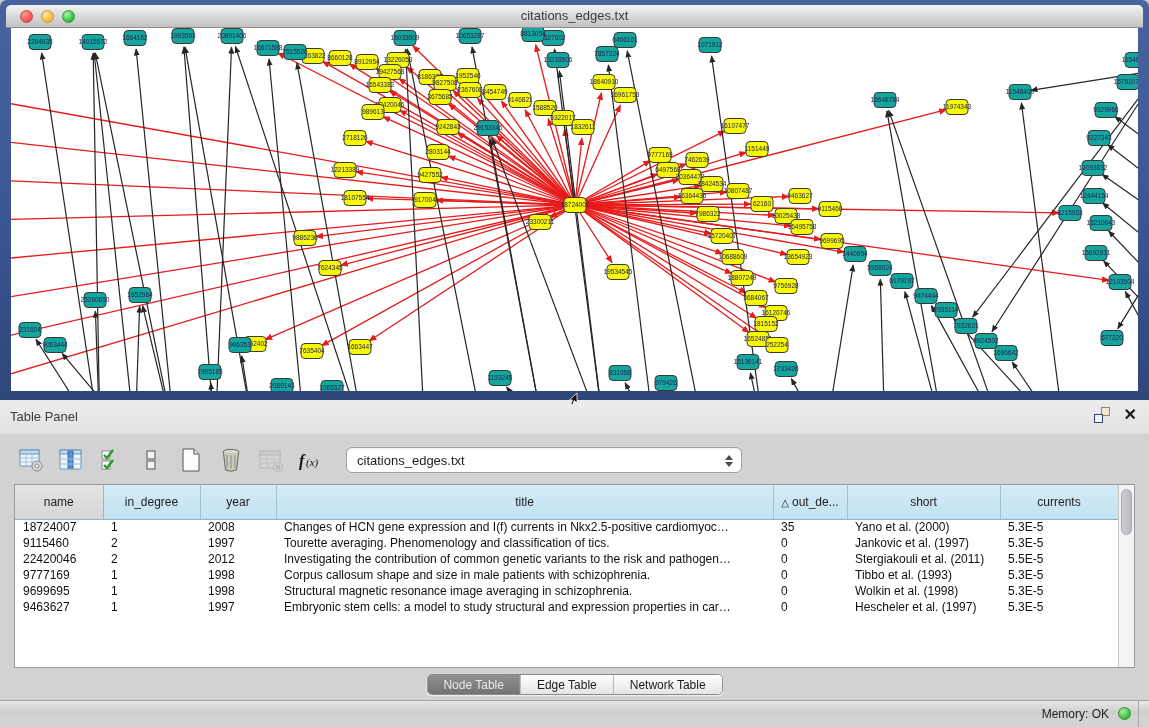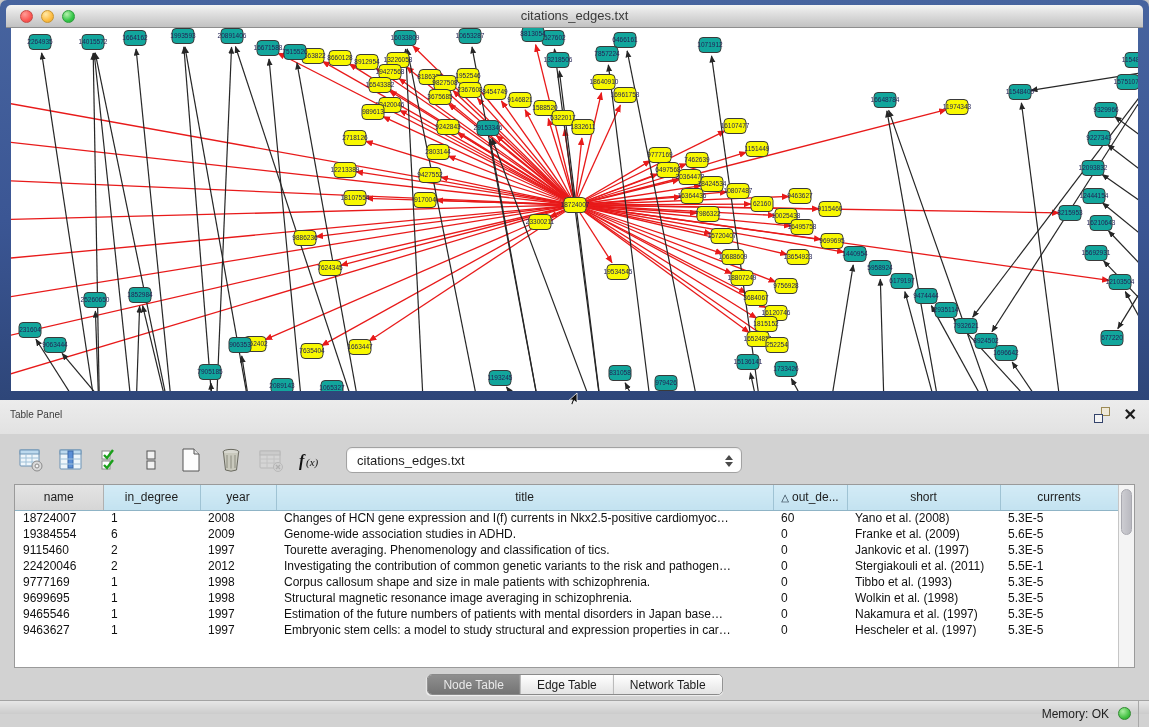--- a/index.html
+++ b/index.html
@@ -37,21 +37,21 @@
     background:#ffffff; overflow:hidden;
   }
   .net-canvas svg { display:block; }
   
   .cursor { position:absolute; left:566px; top:392px; width:14px; height:14px; z-index:50; }
   
   .table-panel-strip {
     position:absolute; left:0; top:400px; width:1149px; height:34px;
     background:linear-gradient(180deg,#ececec,#e2e2e2);
   }
-  .panel-title { position:absolute; left:10px; top:9px; font-size:10px; color:#3c3c3c; }
+  .panel-title { position:absolute; left:10px; top:9px; font-size:13px; color:#3c3c3c; }
   .panel-icons { position:absolute; right:12px; top:7px; display:flex; gap:14px; align-items:center; }
   .float-icon { width:16px; height:16px; position:relative; }
   .float-icon .sq1 { position:absolute; left:0; bottom:0; width:9px; height:9px; border:1.5px solid #33436b; background:#f4f4f4;}
   .float-icon .sq2 { position:absolute; right:0; top:0; width:9px; height:9px; border:1.5px solid #9c8a55; background:#efe9d8;}
   .close-icon { font-size:16px; font-weight:bold; color:#1b1b1b; line-height:16px; }
   
   .toolbar {
     position:absolute; left:16px; top:441px; height:38px; right:16px;
     display:flex; align-items:center; gap:10px;
   }
@@ -71,21 +71,21 @@
   .combo .stepper i { display:block; width:0; height:0; border-left:4px solid transparent; border-right:4px solid transparent; }
   .combo .stepper .up { border-bottom:5px solid #4a4a4a; }
   .combo .stepper .dn { border-top:5px solid #4a4a4a; }
   
   .table-wrap {
     position:absolute; left:14px; top:484px; width:1121px; height:184px;
     background:#ffffff; border:1px solid #9a9a9a;
   }
   .tbl { width:1103px; border-collapse:collapse; table-layout:fixed; font-size:12px; }
   .tbl th {
-    height:25px; font-weight:normal; text-align:center; color:#1d1d1d;
+    height:34px; font-weight:normal; text-align:center; color:#1d1d1d;
     background:linear-gradient(180deg,#d3ebf6,#c3e2f0);
     border-right:1px solid #9fc3d4; border-bottom:1px solid #8fb4c6;
     overflow:hidden; white-space:nowrap;margin-top:16px;
   }
   .tbl th.name-col { background:linear-gradient(180deg,#e4e4e4,#d6d6d6); border-right:1px solid #b0b0b0; }
   .tbl td {
     height:16px; padding:0 4px 0 8px; color:#101010;
     overflow:hidden; white-space:nowrap; text-overflow:ellipsis;
   }
   .sort-tri { font-size:10px; margin-right:3px; color:#123; }
@@ -844,76 +844,58 @@
           <th>short</th>
           <th>currents</th>
         </tr>
       </thead>
     <tbody id="tbody-rows">
         <tr>
           <td>18724007</td>
           <td>1</td>
           <td>2008</td>
           <td>Changes of HCN gene expression and I(f) currents in Nkx2.5-positive cardiomyoc…</td>
-          <td>60</td>
-          <td>Yano et al. (2008)</td>
+          <td>35</td>
+          <td>Yano et al. (2000)</td>
           <td>5.3E-5</td>
-        </tr>
-        <tr>
-          <td>19384554</td>
-          <td>6</td>
-          <td>2009</td>
-          <td>Genome-wide association studies in ADHD.</td>
-          <td>0</td>
-          <td>Franke et al. (2009)</td>
-          <td>5.6E-5</td>
         </tr>
         <tr>
           <td>9115460</td>
           <td>2</td>
           <td>1997</td>
           <td>Tourette averaging. Phenomenology and classification of tics.</td>
           <td>0</td>
           <td>Jankovic et al. (1997)</td>
           <td>5.3E-5</td>
         </tr>
         <tr>
           <td>22420046</td>
           <td>2</td>
           <td>2012</td>
           <td>Investigating the contribution of common genetic variants to the risk and pathogen…</td>
           <td>0</td>
           <td>Stergiakouli et al. (2011)</td>
-          <td>5.5E-1</td>
+          <td>5.5E-5</td>
         </tr>
         <tr>
           <td>9777169</td>
           <td>1</td>
           <td>1998</td>
           <td>Corpus callosum shape and size in male patients with schizophrenia.</td>
           <td>0</td>
           <td>Tibbo et al. (1993)</td>
           <td>5.3E-5</td>
         </tr>
         <tr>
           <td>9699695</td>
           <td>1</td>
           <td>1998</td>
           <td>Structural magnetic resonance image averaging in schizophrenia.</td>
           <td>0</td>
           <td>Wolkin et al. (1998)</td>
-          <td>5.3E-5</td>
-        </tr>
-        <tr>
-          <td>9465546</td>
-          <td>1</td>
-          <td>1997</td>
-          <td>Estimation of the future numbers of patients with mental disorders in Japan base…</td>
-          <td>0</td>
-          <td>Nakamura et al. (1997)</td>
           <td>5.3E-5</td>
         </tr>
         <tr>
           <td>9463627</td>
           <td>1</td>
           <td>1997</td>
           <td>Embryonic stem cells: a model to study structural and expression properties in car…</td>
           <td>0</td>
           <td>Hescheler et al. (1997)</td>
           <td>5.3E-5</td>

